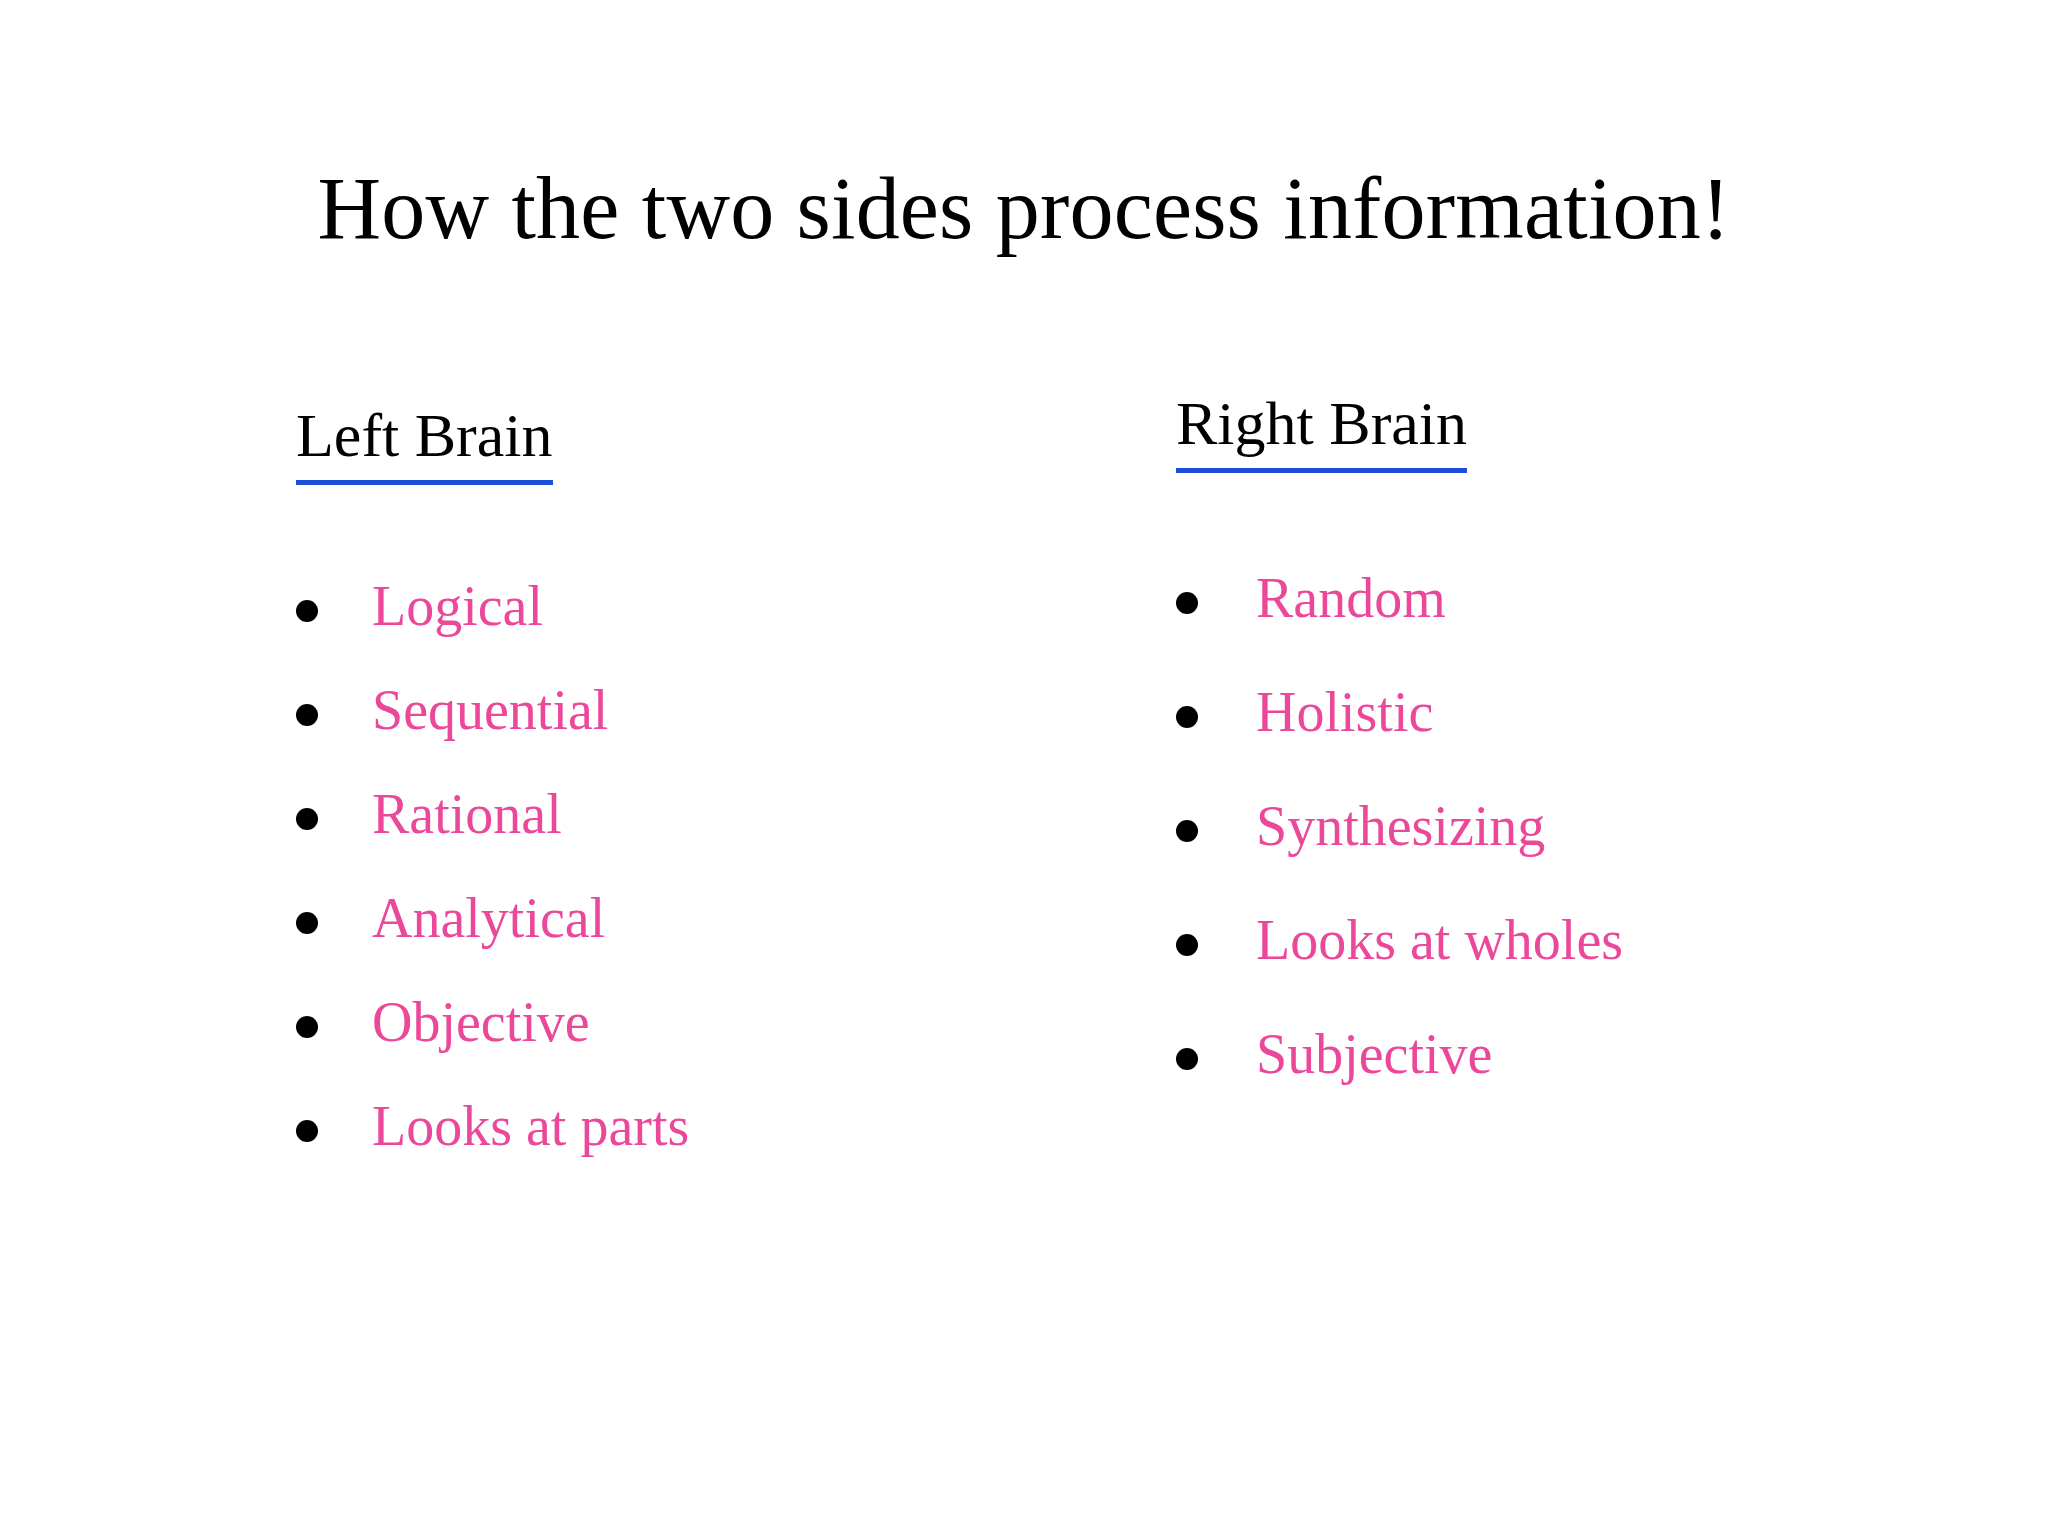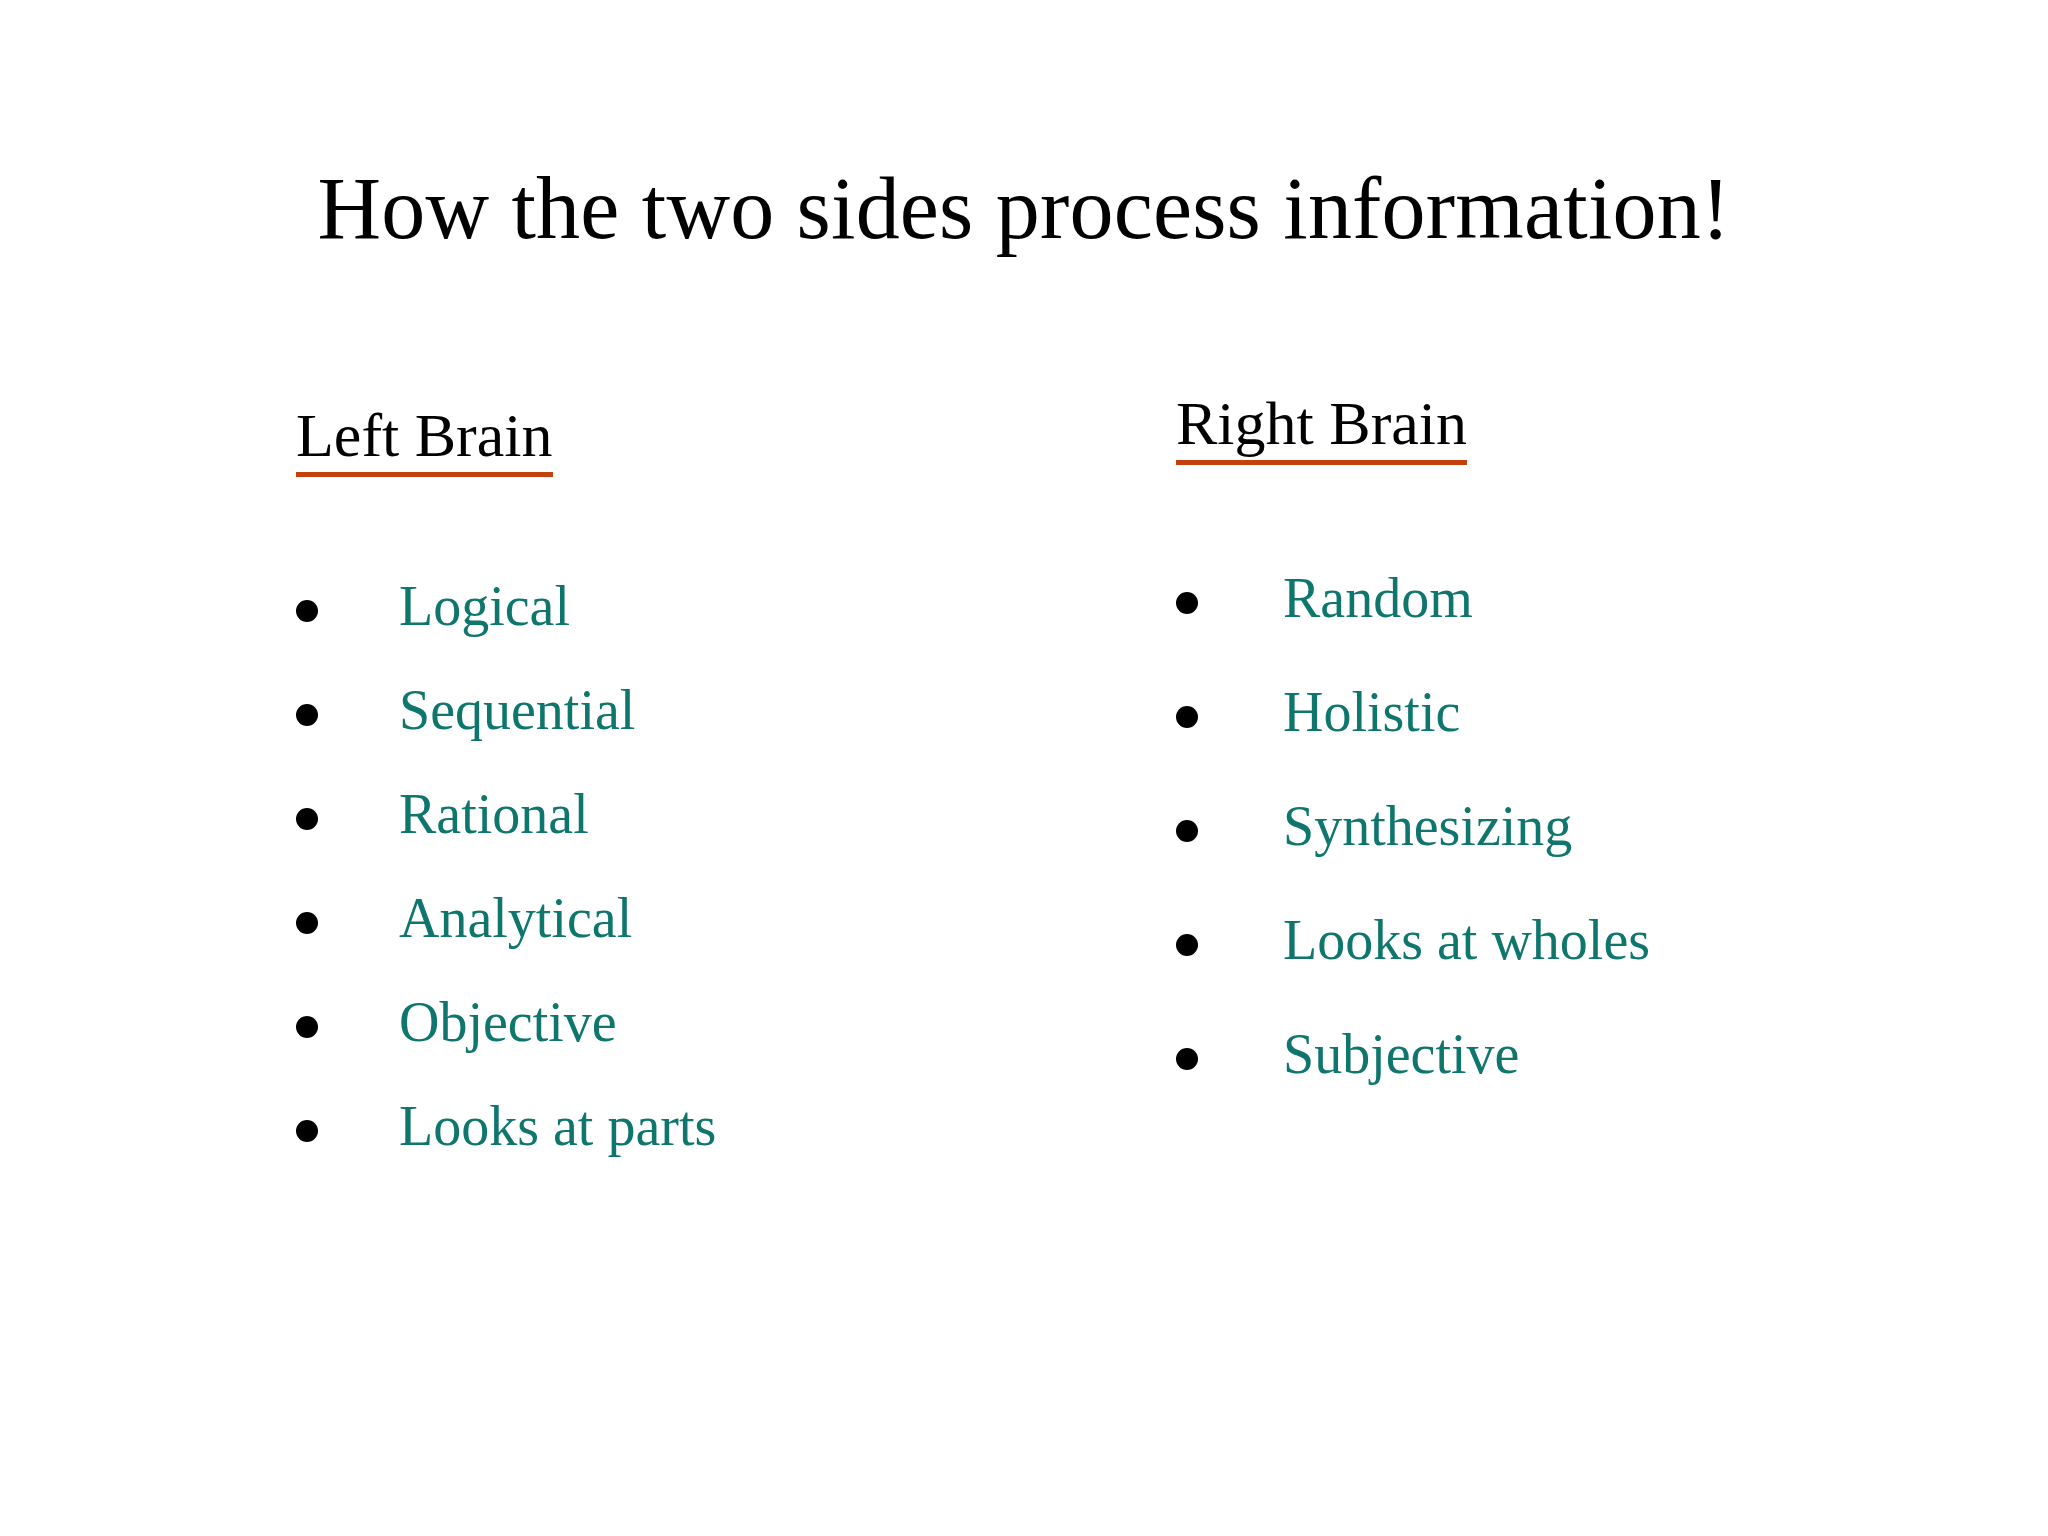--- a/index.html
+++ b/index.html
@@ -53,45 +53,44 @@
   .column-left  { left: 296px; width: 720px; }
   .column-right { left: 1176px; width: 760px; }
 
   .column-heading {
     position: absolute;
     font-size: 62px;
     line-height: 1.0;
     font-weight: 400;
     color: #000000;
     white-space: nowrap;
-    border-bottom: 5px solid #c2410c;
+    border-bottom: 5px solid #1d4ed8;
     display: inline-block;
-    padding-bottom: 6px;
+    padding-bottom: 14px;
   }
   .column-left  .column-heading { top: 404px; left: 0; }
   .column-right .column-heading { top: 392px; left: 0; text-align: right; }
 
   .bullet-list {
     position: absolute;
     left: 0;
     margin: 0;
     padding: 0;
     list-style: none;
   }
   .column-left  .bullet-list { top: 578px; }
   .column-right .bullet-list { top: 570px; }
 
   .bullet-item {
     display: flex;
     align-items: flex-start;
     font-size: 56px;
     line-height: 1.0;
-    color: #0f766e;
+    color: #ec4899;
     white-space: nowrap;
-    gap: 27px;
   }
   .column-left  .bullet-item { margin-bottom: 48px; }
   .column-right .bullet-item { margin-bottom: 58px; }
   .bullet-item:last-child { margin-bottom: 0; }
 
   .bullet-marker {
     width: 22px;
     height: 22px;
     border-radius: 50%;
     background: #000000;

